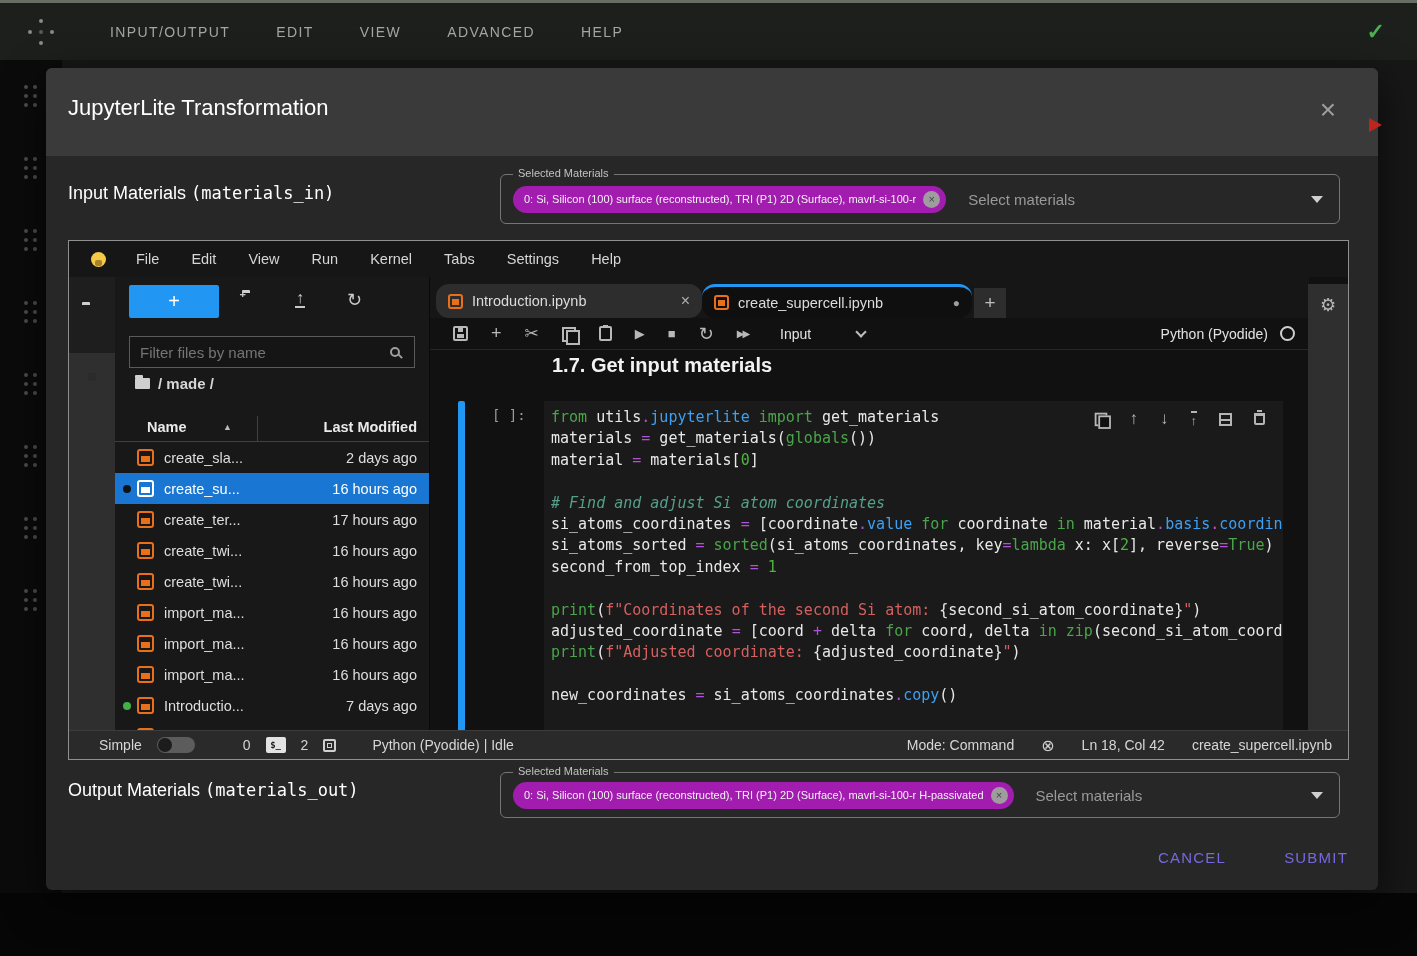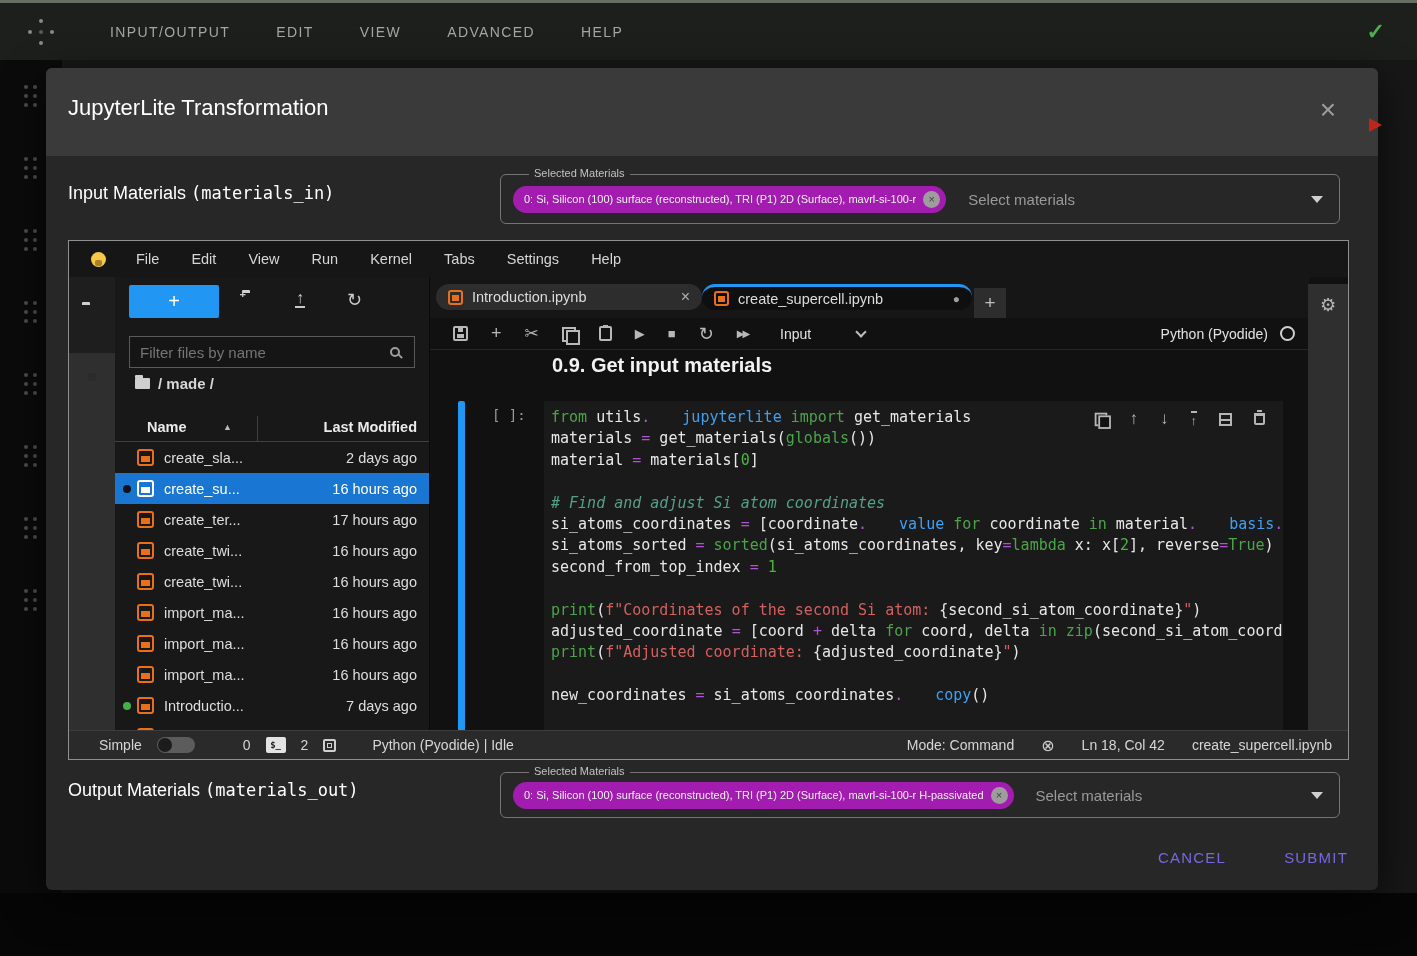--- a/index.html
+++ b/index.html
@@ -33,21 +33,21 @@
           border-radius:6px; box-shadow:0 12px 40px rgba(0,0,0,.65); z-index:10; }
   .modal-header{ position:absolute; left:0; top:0; width:100%; height:88px; background:#3a3a3a;
                  border-radius:6px 6px 0 0; }
   .modal-title{ position:absolute; left:22px; top:27px; color:#fff; font-size:22px; font-weight:500; }
   .modal-close{ position:absolute; right:42px; top:28px; color:#9e9e9e; font-size:28px; line-height:28px; cursor:pointer; }
 
   .io-label{ position:absolute; color:#fff; font-size:18px; }
   .io-label .mono{ font-family:"DejaVu Sans Mono",monospace; font-size:17px; }
 
   .fieldset{ position:absolute; border:1px solid #757575; border-radius:6px; }
-  .fieldset .legend{ position:absolute; top:-8px; left:28px; background:#272727; padding:0 5px;
+  .fieldset .legend{ position:absolute; top:-8px; left:12px; background:#272727; padding:0 5px;
                      font-size:11px; color:#c2c2c2; }
   .fs-row{ position:absolute; left:12px; top:0; bottom:0; right:40px; display:flex; align-items:center; gap:22px; overflow:hidden; }
   .chip{ display:flex; align-items:center; gap:7px; height:27px; background:#a21caf; border-radius:14px;
          padding:0 6px 0 11px; color:#f2f2f2; font-size:11px; white-space:nowrap; }
   .chip-x{ width:17px; height:17px; border-radius:50%; background:#9d9d9d; color:#454545;
            font-size:11px; display:flex; align-items:center; justify-content:center; cursor:pointer; }
   .fs-placeholder{ color:#9a9a9a; font-size:15px; white-space:nowrap; }
   .sel-caret{ position:absolute; right:16px; top:50%; margin-top:-3px; width:0; height:0;
               border-left:6px solid transparent; border-right:6px solid transparent; border-top:7px solid #cfcfcf; }
 
@@ -108,21 +108,21 @@
   .frow.selected .nb-icon{ border-color:#fff; } .frow.selected .nb-icon::after{ background:#fff; }
   .frow .nb-icon{ margin-left:22px; }
   .frow .fname{ margin-left:10px; color:#dedede; font-size:14.5px; white-space:nowrap; }
   .frow .ftime{ position:absolute; right:12px; color:#dedede; font-size:14.5px; }
   .frow.selected .fname,.frow.selected .ftime{ color:#fff; }
 
   
   .notebook{ position:absolute; left:360px; top:0; width:880px; height:100%; background:#111;
              border-left:1px solid #0a0a0a; overflow:hidden; }
   .nb-tabbar{ position:absolute; left:0; top:0; width:100%; height:41px; background:#161616; }
-  .nb-tab{ position:absolute; top:7px; height:26px; display:flex; align-items:center; gap:9px;
+  .nb-tab{ position:absolute; top:7px; height:34px; display:flex; align-items:center; gap:9px;
            padding:0 12px; font-size:14.5px; color:#dcdcdc; cursor:pointer;border-radius:13px; }
   .nb-tab .nb-icon{ width:15px; height:15px; border-width:2px; }
   .nb-tab.inactive{ left:6px; width:266px; background:#2d2d2d; }
   .nb-tab.active{ left:272px; width:270px; background:#0f0f0f; border-top:3px solid #2196f3; }
   .tab-close{ margin-left:auto; color:#b0b0b0; font-size:16px; }
   .tab-dot{ margin-left:auto; color:#9e9e9e; font-size:12px; }
   .tab-add{ position:absolute; left:544px; top:11px; width:32px; height:30px; background:#2d2d2d;
             color:#bdbdbd; font-size:19px; display:flex; align-items:center; justify-content:center; cursor:pointer; }
 
   .nb-toolbar{ position:absolute; left:0; top:41px; width:100%; height:32px; background:#111;
@@ -144,21 +144,21 @@
   .kernel-circle{ width:15px; height:15px; border:2px solid #cfcfcf; border-radius:50%; }
 
   .nb-content{ position:absolute; left:0; top:73px; width:100%; bottom:0; overflow:hidden; }
   .nb-heading{ position:absolute; left:122px; top:4px; color:#f2f2f2; font-size:20px; font-weight:bold; }
   .cell-bar{ position:absolute; left:28px; top:51px; width:7px; height:331px; background:#2196f3; border-radius:2px; }
   .cell-prompt{ position:absolute; left:62px; top:57px; color:#949ba5; font-family:"DejaVu Sans Mono",monospace; font-size:14px; }
   .cell{ position:absolute; left:114px; top:51px; width:739px; height:331px; background:#1a1a1a; overflow:hidden; }
   .code{ padding:7px 0 0 7px; font-family:"DejaVu Sans Mono",monospace; font-size:15px; }
   .code-line{ height:21.4px; white-space:pre; }
   .tk-d{ color:#e8e8e8; } .tk-k{ color:#4aa54a; } .tk-o{ color:#b153d6; }
-  .tk-p{ color:#3da0f2;margin-left:32px; } .tk-n{ color:#4fb343; } .tk-s{ color:#d4605f; }
+  .tk-p{ color:#3da0f2; } .tk-n{ color:#4fb343; } .tk-s{ color:#d4605f; }
   .tk-c{ color:#55a08a; font-style:italic; }
   .cell-toolbar{ position:absolute; right:18px; top:8px; display:flex; align-items:center; gap:22px; color:#b5b5b5; }
   .ct-icon{ display:flex; align-items:center; justify-content:center; font-size:17px; cursor:pointer; }
   .ins-above{ border-top:2px solid #b5b5b5; font-size:13px; line-height:13px; padding-top:1px; }
   .split-icon{ width:13px; height:13px; border:2px solid #b5b5b5; position:relative; }
   .split-icon::after{ content:''; position:absolute; left:0; right:0; top:4px; height:2px; background:#b5b5b5; }
   .trash-icon{ width:11px; height:12px; border:2px solid #b5b5b5; border-top:3px solid #b5b5b5;
                border-radius:0 0 2px 2px; position:relative; }
   .trash-icon::before{ content:''; position:absolute; top:-6px; left:1px; width:5px; height:2px; background:#b5b5b5; }
 
@@ -396,21 +396,21 @@
               <span>Input</span>
               <span class="chev"></span>
             </span>
             <span class="nb-kernel">
               <span>Python (Pyodide)</span>
               <span class="kernel-circle"></span>
             </span>
           </div>
 
           <div class="nb-content">
-            <div class="nb-heading">0.9. Get input materials</div>
+            <div class="nb-heading">1.7. Get input materials</div>
             <div class="cell-bar"></div>
             <div class="cell-prompt">[ ]:</div>
             <div class="cell">
               <div class="code">
                   <div class="code-line"><span class="tk-k">from</span><span class="tk-d"> utils</span><span class="tk-o">.</span><span class="tk-p">jupyterlite</span><span class="tk-d"> </span><span class="tk-k">import</span><span class="tk-d"> get_materials</span></div>
                   <div class="code-line"><span class="tk-d">materials </span><span class="tk-o">=</span><span class="tk-d"> get_materials(</span><span class="tk-k">globals</span><span class="tk-d">())</span></div>
                   <div class="code-line"><span class="tk-d">material </span><span class="tk-o">=</span><span class="tk-d"> materials[</span><span class="tk-n">0</span><span class="tk-d">]</span></div>
                   <div class="code-line">&nbsp;</div>
                   <div class="code-line"><span class="tk-c"># Find and adjust Si atom coordinates</span></div>
                   <div class="code-line"><span class="tk-d">si_atoms_coordinates </span><span class="tk-o">=</span><span class="tk-d"> [coordinate</span><span class="tk-o">.</span><span class="tk-p">value</span><span class="tk-d"> </span><span class="tk-k">for</span><span class="tk-d"> coordinate </span><span class="tk-k">in</span><span class="tk-d"> material</span><span class="tk-o">.</span><span class="tk-p">basis</span><span class="tk-o">.</span><span class="tk-p">coordinates</span></div>

